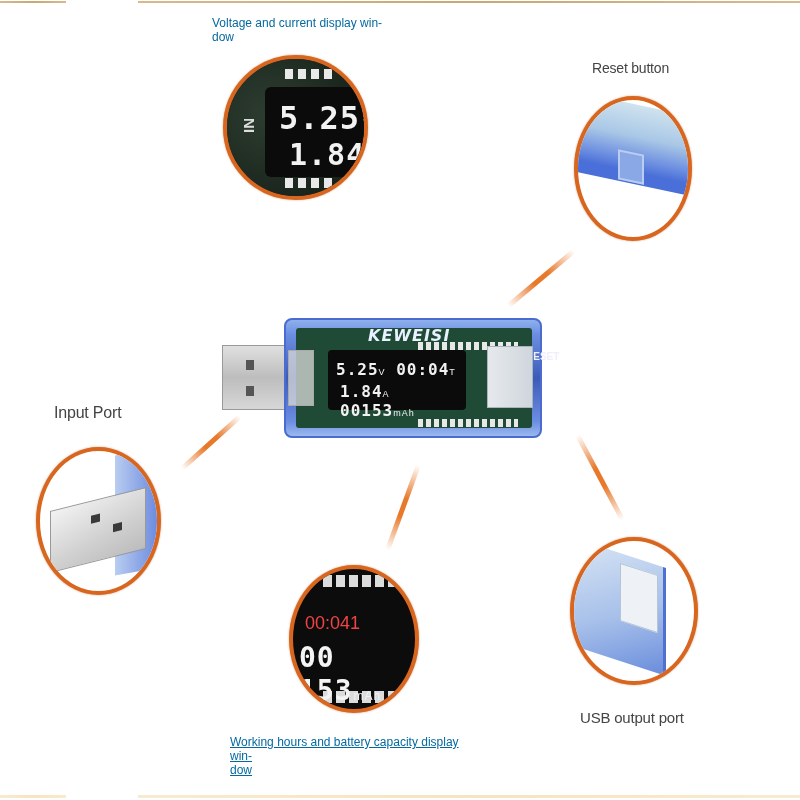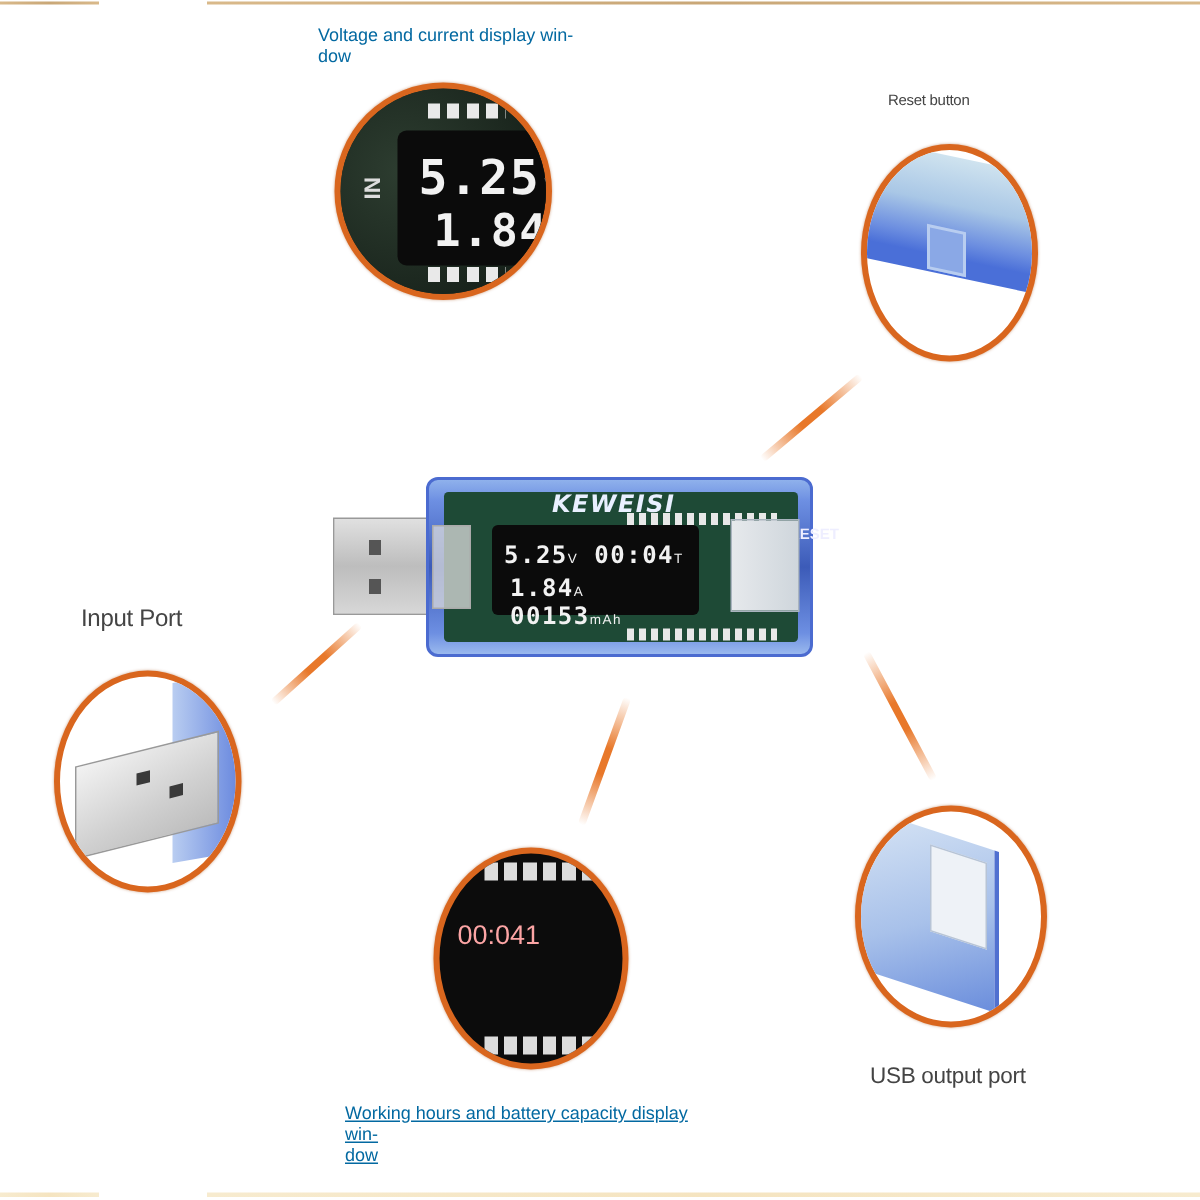--- a/index.html
+++ b/index.html
@@ -70,41 +70,41 @@
   #c-input .case { position: absolute; right: -8px; top: 0; width: 50px; height: 120px; background: linear-gradient(90deg, #b9cdf1, #5e7fdc); transform: skewY(-10deg); }
   #c-input .usb { position: absolute; left: 10px; top: 48px; width: 96px; height: 62px;
     background: linear-gradient(160deg, #f2f2f2, #d0d0d0 60%, #bcbcbc); border: 1px solid #999; transform: skewY(-14deg); }
   #c-input .hole { position: absolute; width: 9px; height: 8px; background: #3a3a3a; }
 
   
   #c-hours { left: 289px; top: 565px; width: 130px; height: 148px; background: #0c0c0c; }
   #c-hours .pins-top, #c-hours .pins-bot { position: absolute; left: 30px; width: 80px; height: 12px;
     background: repeating-linear-gradient(90deg, #dcdcdc 0 9px, transparent 9px 13px); }
   #c-hours .pins-top { top: 6px; } #c-hours .pins-bot { bottom: 6px; }
-  #c-hours .t1 { position: absolute; left: 12px; top: 44px; font-family: "Liberation Sans", sans-serif; font-size: 18px; color: #fca5a5; }
+  #c-hours .t1 { position: absolute; left: 12px; top: 44px; font-family: "Liberation Sans", sans-serif; font-size: 18px; color: #ef4444; }
   #c-hours .t2 { position: absolute; left: 6px; top: 72px; font-size: 28px; color: #f4f4f4; }
   #c-hours .t2 .unit { font-size: 12px; margin-left: 1px; }
 
   
   #c-out { left: 570px; top: 537px; width: 128px; height: 148px; }
   #c-out .case { position: absolute; left: 0; top: 12px; width: 92px; height: 108px;
     background: linear-gradient(150deg, #d9e6f5, #a8c1ea 55%, #6a8ddc); transform: skewY(18deg); border-right: 3px solid #5070d0; }
   #c-out .slot { position: absolute; left: 46px; top: 28px; width: 38px; height: 58px; background: #eef2f7; border: 1px solid #b7c4d6; transform: skewY(18deg); }
 </style>
 </head>
 <body>
 
 <div class="rule" style="left:0;top:1px;width:66px;"></div>
 <div class="rule" style="left:138px;top:1px;width:662px;"></div>
 <div class="rule bottom" style="left:0;top:795px;width:66px;"></div>
 <div class="rule bottom" style="left:138px;top:795px;width:662px;"></div>
 
 <div class="label" style="left:212px;top:16px;width:180px;white-space:pre-line;">Voltage and current display win-
 dow</div>
-<div class="label big" style="left:592px;top:61px;font-size:10px;">Reset button</div>
+<div class="label big" style="left:592px;top:61px;font-size:14px;">Reset button</div>
 <div class="label big" style="left:54px;top:406px;font-size:16px;">Input Port</div>
 <div class="label" style="left:230px;top:735px;width:250px;white-space:pre-line;text-decoration:underline;">Working hours and battery capacity display win-
 dow</div>
 <div class="label big" style="left:580px;top:711px;font-size:15px;">USB output port</div>
 
 <div class="connector" style="left:498px;top:276px;width:86px;transform:rotate(-40deg);"></div>
 <div class="connector" style="left:172px;top:440px;width:78px;transform:rotate(-42deg);"></div>
 <div class="connector" style="left:358px;top:505px;width:90px;transform:rotate(-70deg);"></div>
 <div class="connector" style="left:552px;top:475px;width:96px;transform:rotate(62deg);"></div>
 
@@ -155,18 +155,19 @@
   <div class="usb">
     <div class="hole" style="left:40px;top:14px;"></div>
     <div class="hole" style="left:62px;top:28px;"></div>
   </div>
 </div>
 
 <div class="circle" id="c-hours">
   <div class="pins-top"></div>
   <div class="pins-bot"></div>
   <div class="t1">00:041</div>
+  <div class="t2 seg lcd" style="background:transparent;"><span>00 153</span><span class="unit">mAh</span></div>
 </div>
 
 <div class="circle" id="c-out">
   <div class="case"></div>
   <div class="slot"></div>
 </div>
 
 </body></html>

